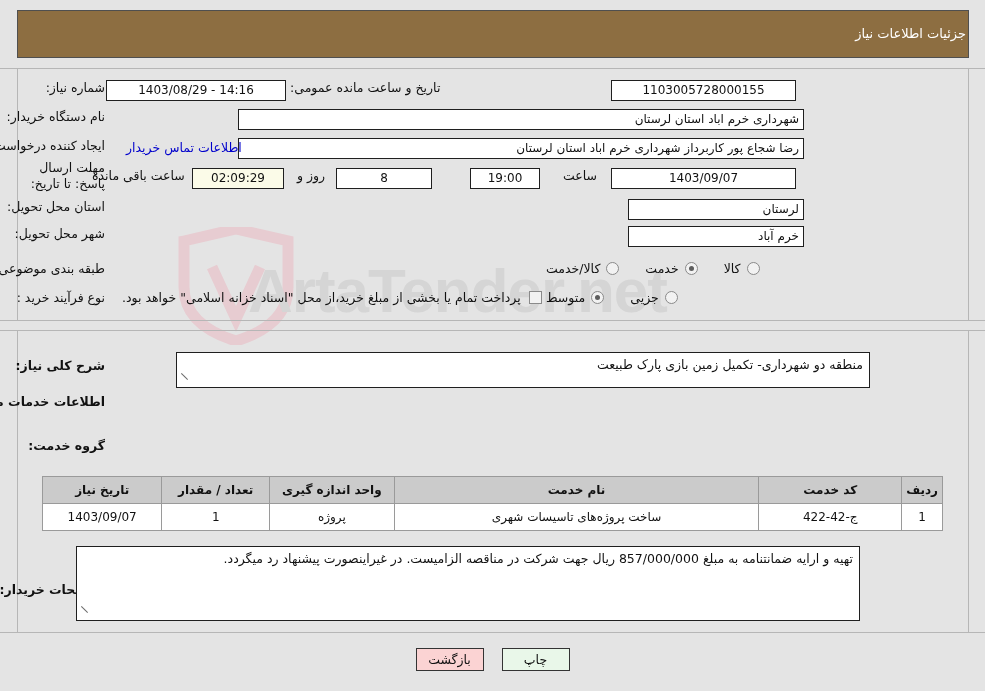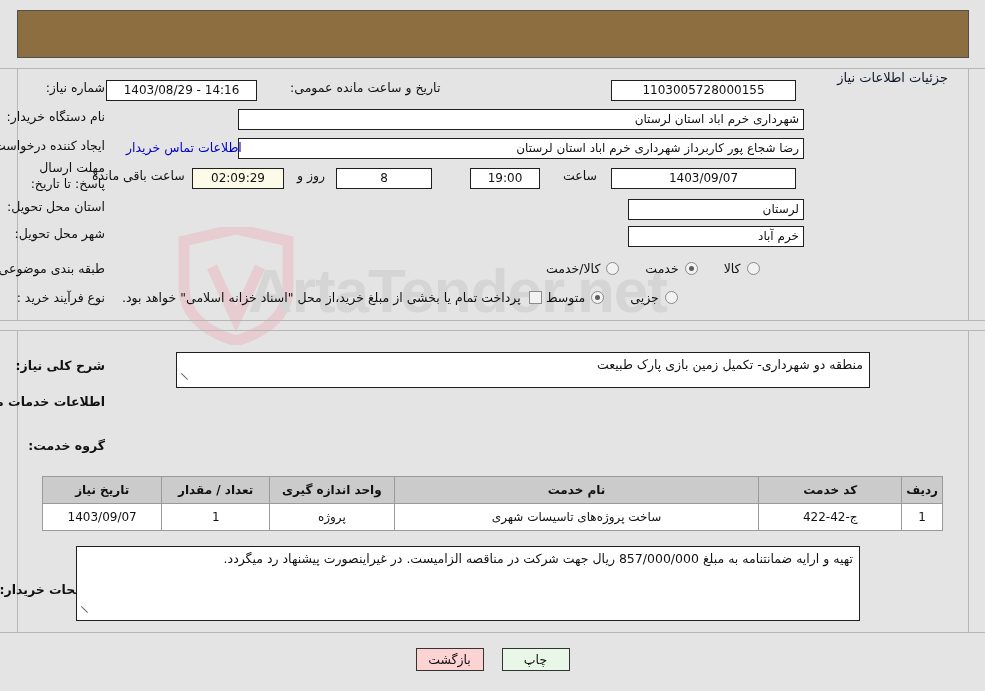--- a/index.html
+++ b/index.html
@@ -40,24 +40,23 @@
   .title-bar {
     position: absolute;
     left: 17px; top: 10px;
     width: 952px; height: 48px;
     background: #8d6e41;
     border: 1px solid #4f4f4f;
     z-index: 2;
   }
   .title-bar span {
     position: absolute;
-    right: 20px; top: 15px;
-    color: #0f172a;
+    right: 2px; top: 15px;
+    color: #ffffff;
     font-size: 13px;
-    margin-top: 44px;
   }
 
   
   .panel {
     position: absolute;
     background: transparent;
     border-top: 1px solid #b6b6b6;
     border-bottom: 1px solid #b6b6b6;
     z-index: 1;
   }
@@ -207,21 +206,21 @@
   <div class="row" style="right:880px; top:80px;">
     <span class="lbl">شماره نیاز:</span>
   </div>
   <div class="row" style="left:611px; top:80px;">
     <div class="fld" style="width:185px;">1103005728000155</div>
   </div>
   <div class="row" style="left:290px; top:80px;">
     <span class="lbl">تاریخ و ساعت مانده عمومی:</span>
   </div>
   <div class="row" style="left:106px; top:80px;">
-    <div class="fld" style="width:151px;">14:16 - 1403/08/29</div>
+    <div class="fld" style="width:180px;">14:16 - 1403/08/29</div>
   </div>
 
   <div class="row" style="right:880px; top:109px;">
     <span class="lbl">نام دستگاه خریدار:</span>
   </div>
   <div class="row" style="left:230px; top:109px;">
     <div class="fld rt" style="width:566px;">شهرداری خرم اباد استان لرستان</div>
   </div>
 
   <div class="row" style="right:880px; top:138px;">

